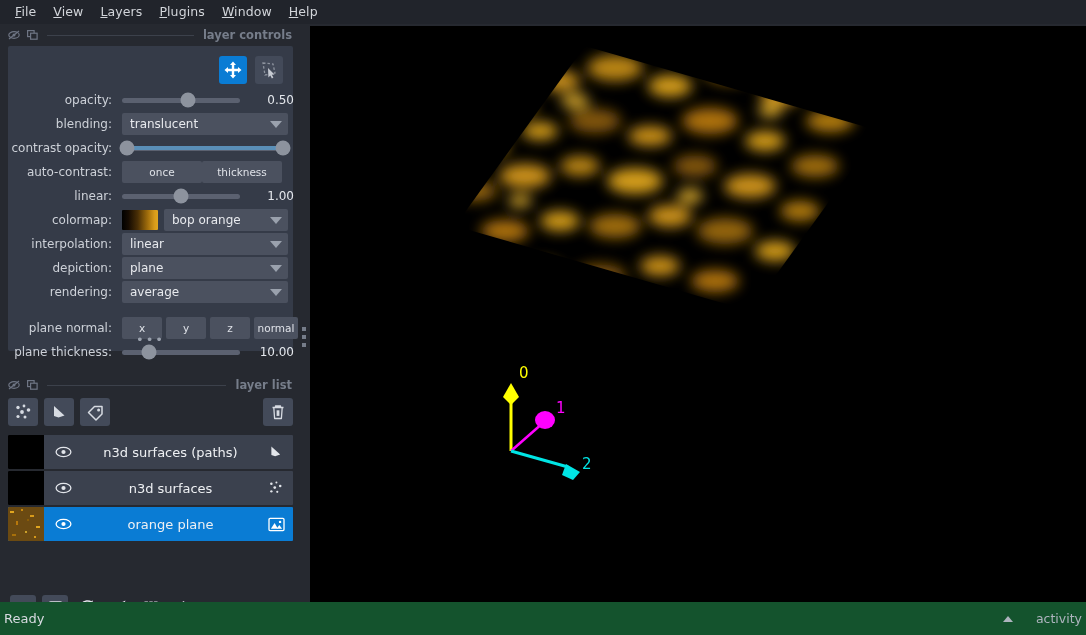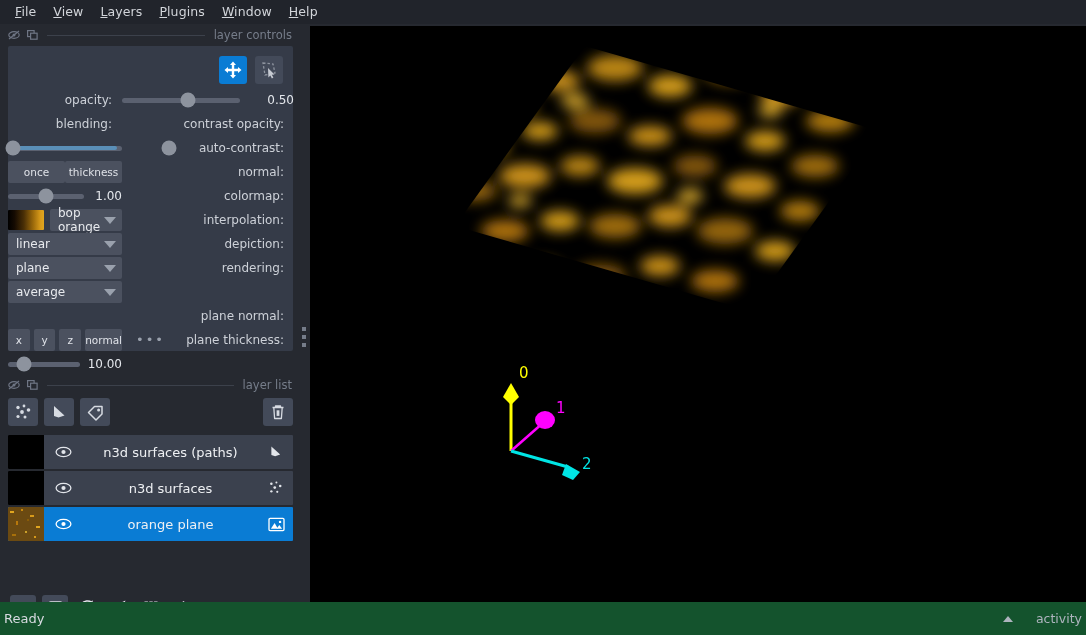--- a/index.html
+++ b/index.html
@@ -25,20 +25,21 @@
 
   
   #leftdock {
     position: absolute; left: 0; top: 24px; width: 300px; height: 578px;
     background: #262930;
   }
 
   .section-head {
     display: flex; align-items: center; height: 22px; padding: 0 8px;
     gap: 1px;
+    font-weight: bold;
   }
   .section-head .mini-icons { display: flex; gap: 7px; align-items: center; }
   .section-head .rule { flex: 1; height: 1px; background: #3c414b; margin: 0 8px; }
   .section-head .title { font-size: 11.5px; color: #767d8a; white-space: nowrap; }
 
   
   #controls {
     position: absolute; left: 8px; top: 22px; width: 285px; height: 305px;
     background: #353b48; border-radius: 2px;
   }
@@ -231,38 +232,44 @@
       <div class="lbl">opacity:</div>
       <div class="fieldcell">
         <div class="slider" style="width:118px">
           <div class="track"></div>
           <div class="knob" style="left:56%"></div>
         </div>
         <div class="valtext">0.50</div>
       </div>
 
       <div class="lbl">blending:</div>
+      <div class="fieldcell">
+        <div class="combo" style="width:166px">
+          <span>translucent</span>
+          <span class="caret"></span>
+        </div>
+      </div>
 
       <div class="lbl">contrast opacity:</div>
       <div class="fieldcell">
         <div class="slider" style="width:166px">
           <div class="track" style="background:#5b6170"></div>
           <div class="fillblue" style="left:5px; right:5px;"></div>
           <div class="knob" style="left:5px"></div>
           <div class="knob" style="left:161px"></div>
         </div>
       </div>
 
       <div class="lbl">auto-contrast:</div>
       <div class="fieldcell" style="">
         <div class="pushbtn" style="width:80px">once</div>
         <div class="pushbtn" style="width:80px">thickness</div>
       </div>
 
-      <div class="lbl">normal:</div>
+      <div class="lbl">linear:</div>
       <div class="fieldcell">
         <div class="slider" style="width:118px">
           <div class="track"></div>
           <div class="knob" style="left:50%"></div>
         </div>
         <div class="valtext">1.00</div>
       </div>
 
       <div class="lbl">colormap:</div>
       <div class="fieldcell">

